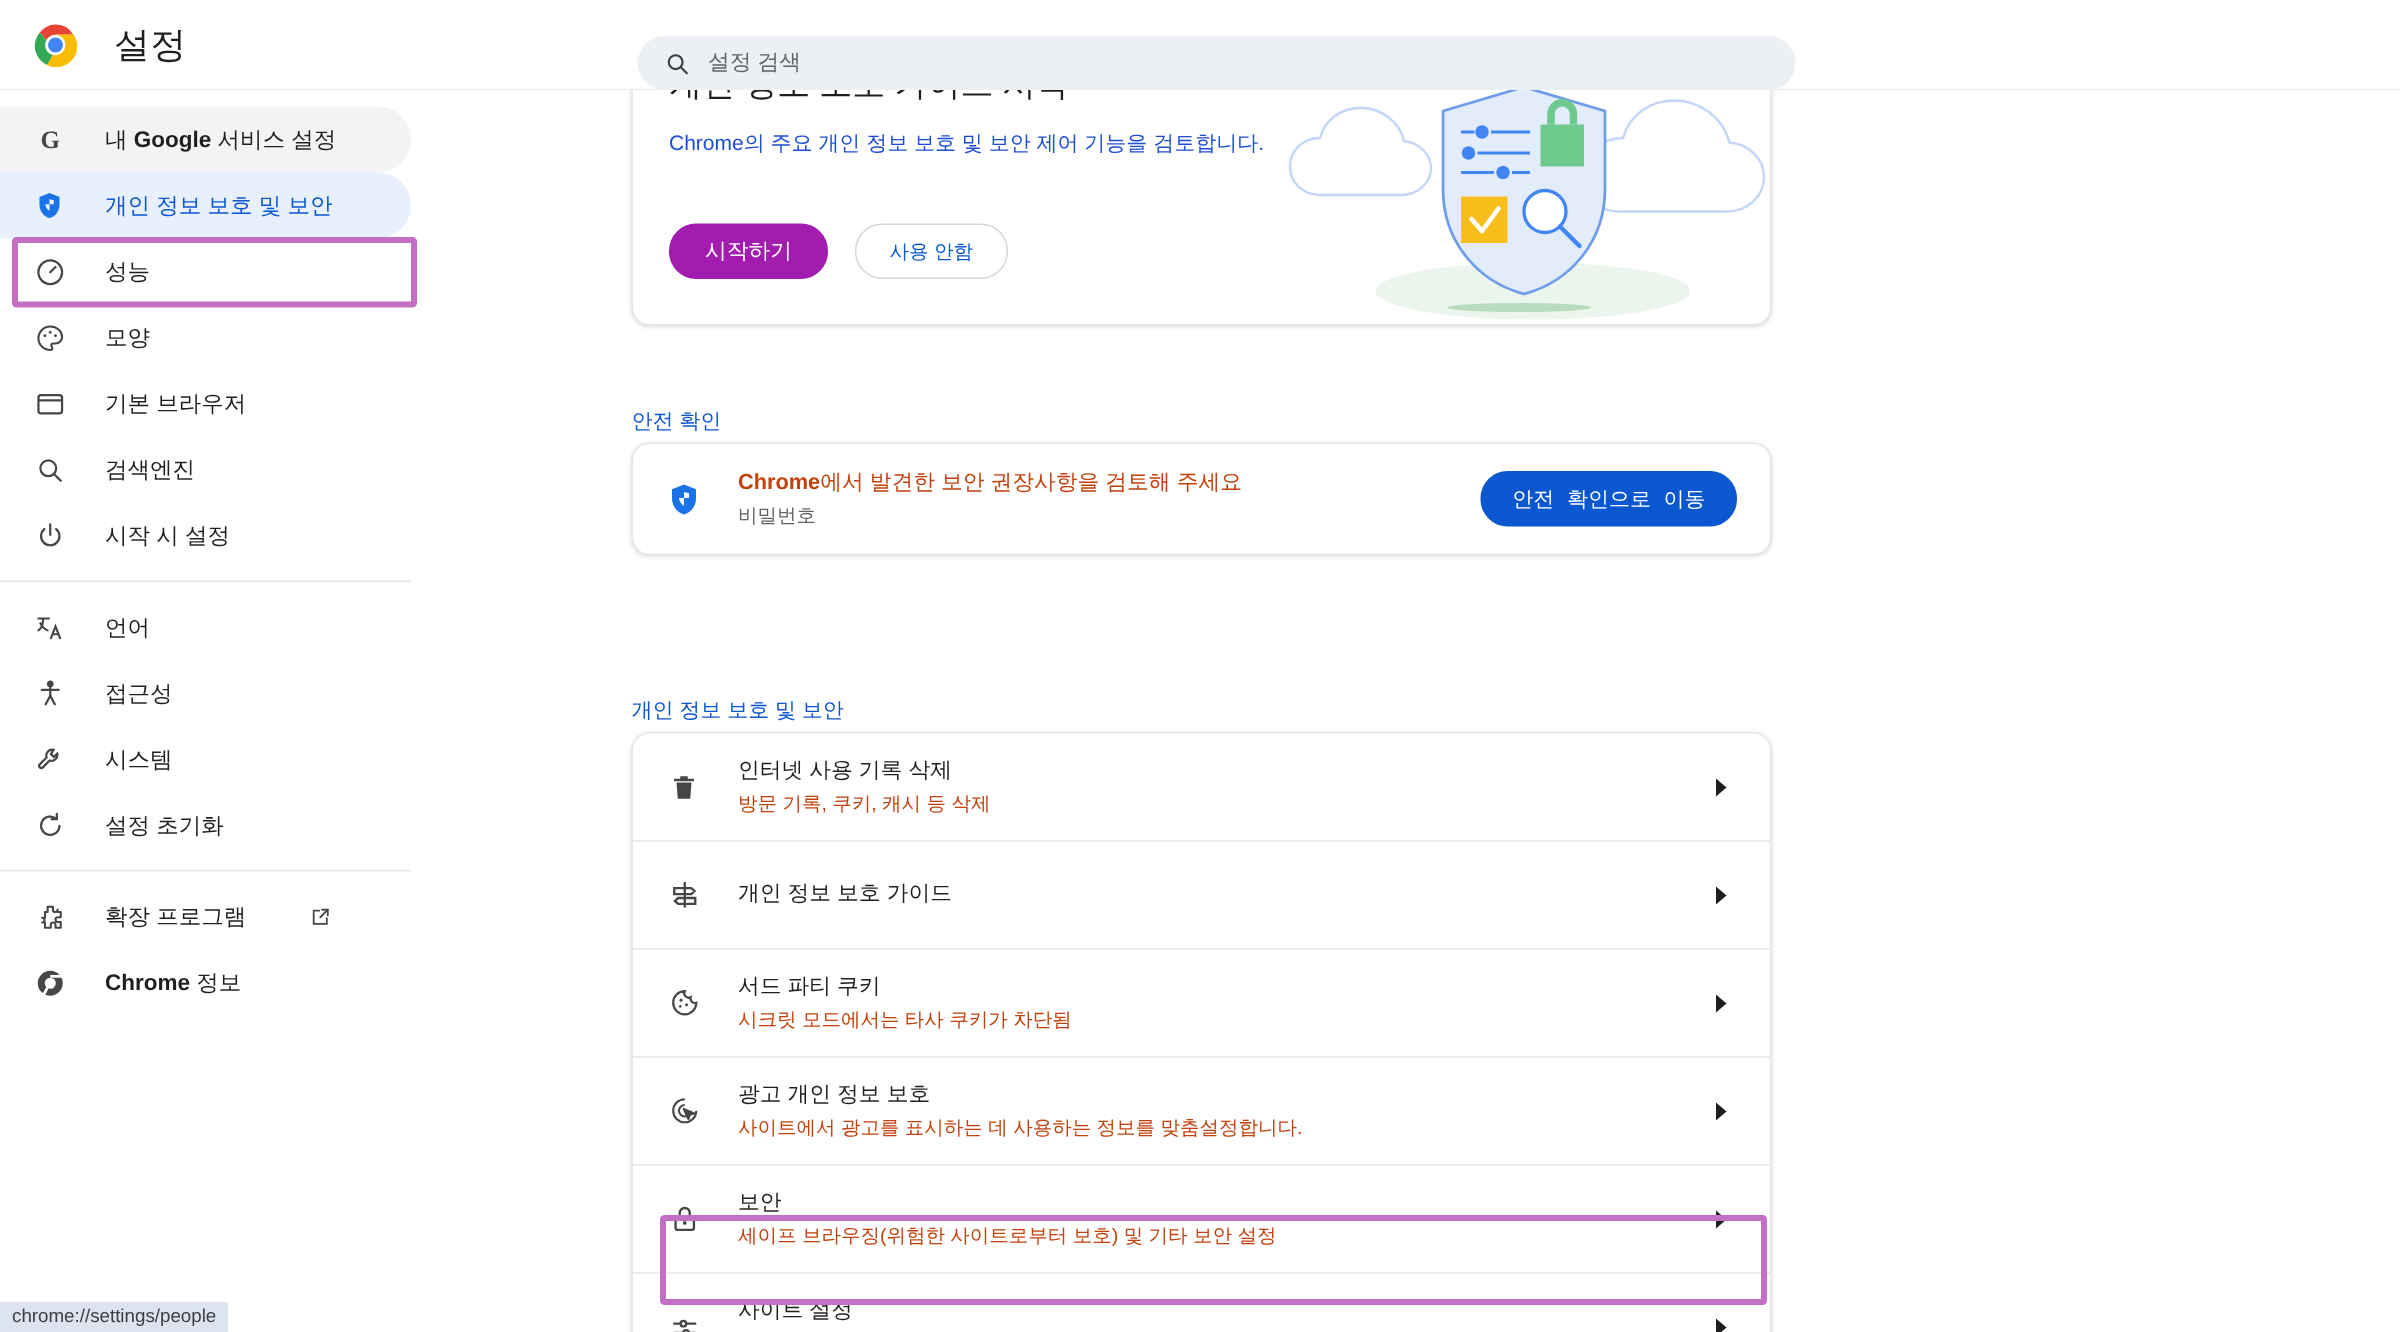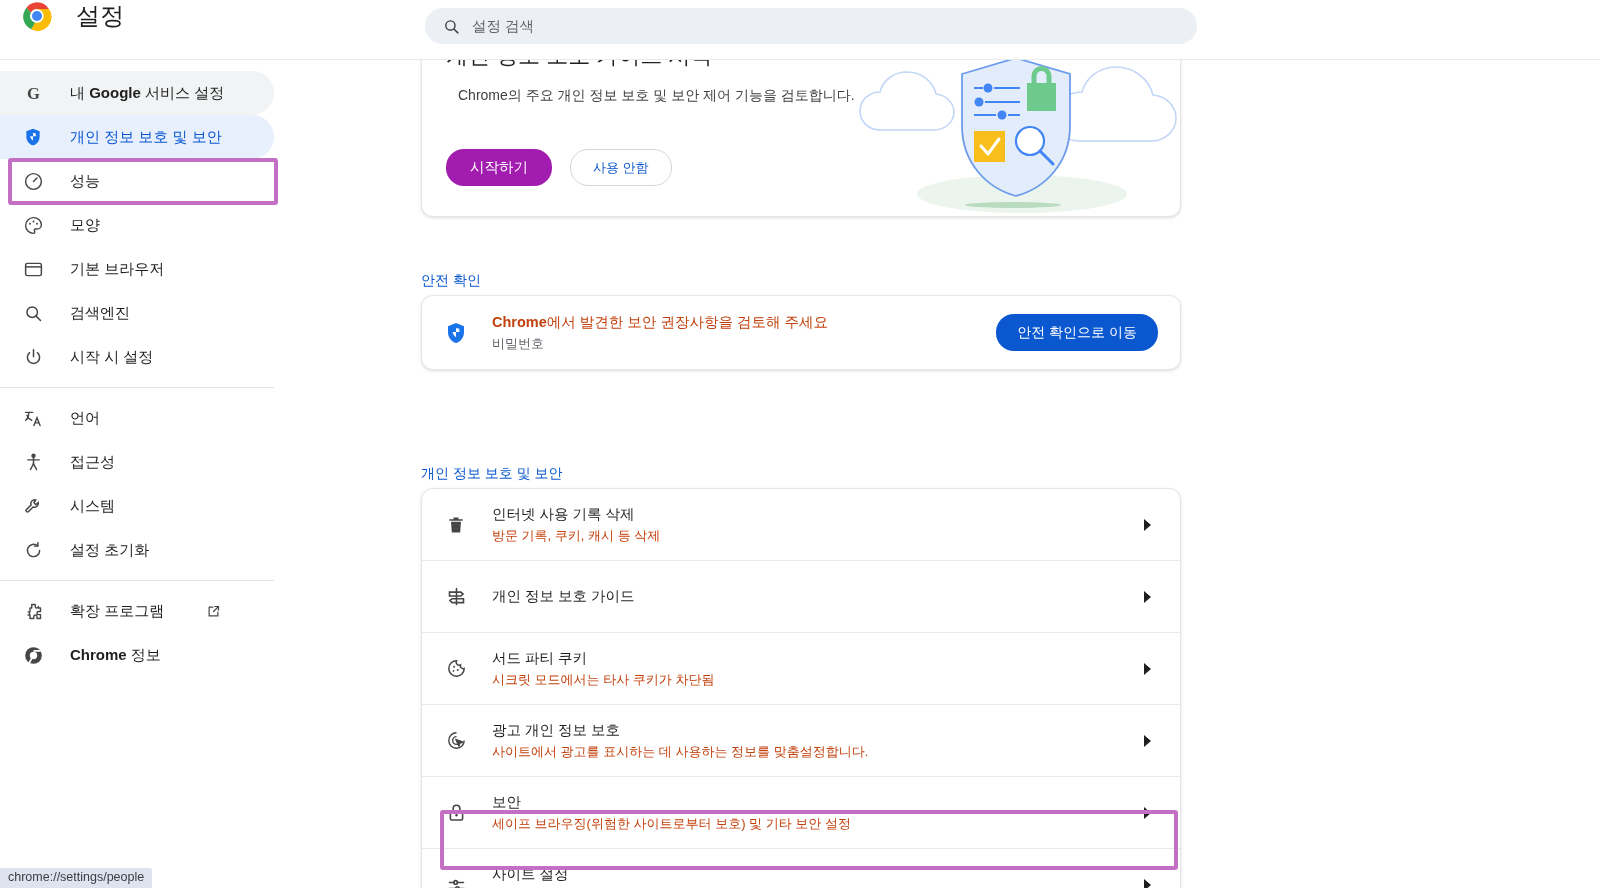--- a/index.html
+++ b/index.html
@@ -9,28 +9,28 @@
     overflow: hidden;
     background: #ffffff;
     font-family: "Liberation Sans", "DejaVu Sans", sans-serif;
     -webkit-font-smoothing: antialiased;
   }
   #app { position: relative; width: 1600px; height: 888px; background:#ffffff; }
 
   
   .header {
     position: absolute; top:0; left:0; width:1600px; height:59px;
-    background:#ffffff; display:flex; align-items:flex-start; z-index: 40;
+    background:#ffffff; display:flex; align-items:center; z-index: 40;
   }
   .brand { display:flex; align-items:center; gap:24px; padding-left:22px; width:398px; }
   .chrome-logo { width:30px; height:30px; flex:0 0 30px; }
   .app-title { font-size:24px; color:#1f1f1f; letter-spacing:0.2px; }
 
   .searchbar {
-    position:absolute; left:425px; top:8px; width:772px; height:36px;
+    position:absolute; left:425px; top:24px; width:772px; height:36px;
     background:#eceff4; border-radius:18px;
     display:flex; align-items:center; gap:12px; padding:0 18px;
   }
   .search-icon { width:17px; height:17px; flex:0 0 17px; }
   .search-input {
     border:none; outline:none; background:transparent;
     font-family:inherit; font-size:14.5px; color:#3c4043; width:100%;
     padding:0;
   }
   .search-input::placeholder { color:#5f6368; opacity:1; }
@@ -66,21 +66,21 @@
     box-shadow:0 1px 2px rgba(60,64,67,.10), 0 1px 3px 1px rgba(60,64,67,.05);
   }
 
   
   .promo {
     position:absolute; left:133px; top:0px; width:760px; height:169px;
     border-radius:12px; overflow:hidden;
   }
   .promo-text { position:absolute; left:24px; top:-8px; width:420px; }
   .promo-title { font-size:22px; color:#1f1f1f; line-height:30px; }
-  .promo-desc { font-size:14px; color:#404040; line-height:21px; margin-top:14px;margin-left:12px; }
+  .promo-desc { font-size:14px; color:#1d4ed8; line-height:21px; margin-top:14px; }
   .promo-actions { position:absolute; left:24px; top:100px; display:flex; gap:18px; align-items:center; }
   .btn-filled {
     background:#a21caf; color:#ffffff; border:none; border-radius:18px;
     height:37px; padding:0 24px; font-size:14.5px; font-family:inherit;
     cursor:pointer; font-weight:500;
   }
   .btn-outline {
     background:#ffffff; color:#0b57d0; border:1px solid #d2d6dc; border-radius:18px;
     height:37px; padding:0 22px; font-size:13px; font-family:inherit; cursor:pointer;
     font-weight:500;
@@ -97,21 +97,21 @@
     position:absolute; left:133px; top:247px; width:760px; height:75px;
     display:flex; align-items:center; padding:0 22px;
   }
   .safety-ico { width:24px; height:24px; flex:0 0 24px; margin-right:24px; }
   .safety-texts { flex:1 1 auto; }
   .safety-title { font-size:14.5px; color:#c2410c; line-height:20px; }
   .safety-title b { font-weight:700; }
   .safety-sub { font-size:13px; color:#5f6368; line-height:20px; margin-top:2px; }
   .safety-btn {
     background:#0b57d0; color:#ffffff; border:none; border-radius:18px; height:37px;
-    padding:0 21px; font-size:14px; font-family:Liberation Sans, sans-serif; cursor:pointer; font-weight:500;
+    padding:0 21px; font-size:14px; font-family:Liberation Mono, monospace; cursor:pointer; font-weight:500;
     white-space:nowrap;
   }
 
   
   .privacy-card {
     position:absolute; left:133px; top:440px; width:760px;
     padding:0; overflow:hidden;
   }
   .prow {
     display:flex; align-items:center; height:72px; padding:0 22px;

